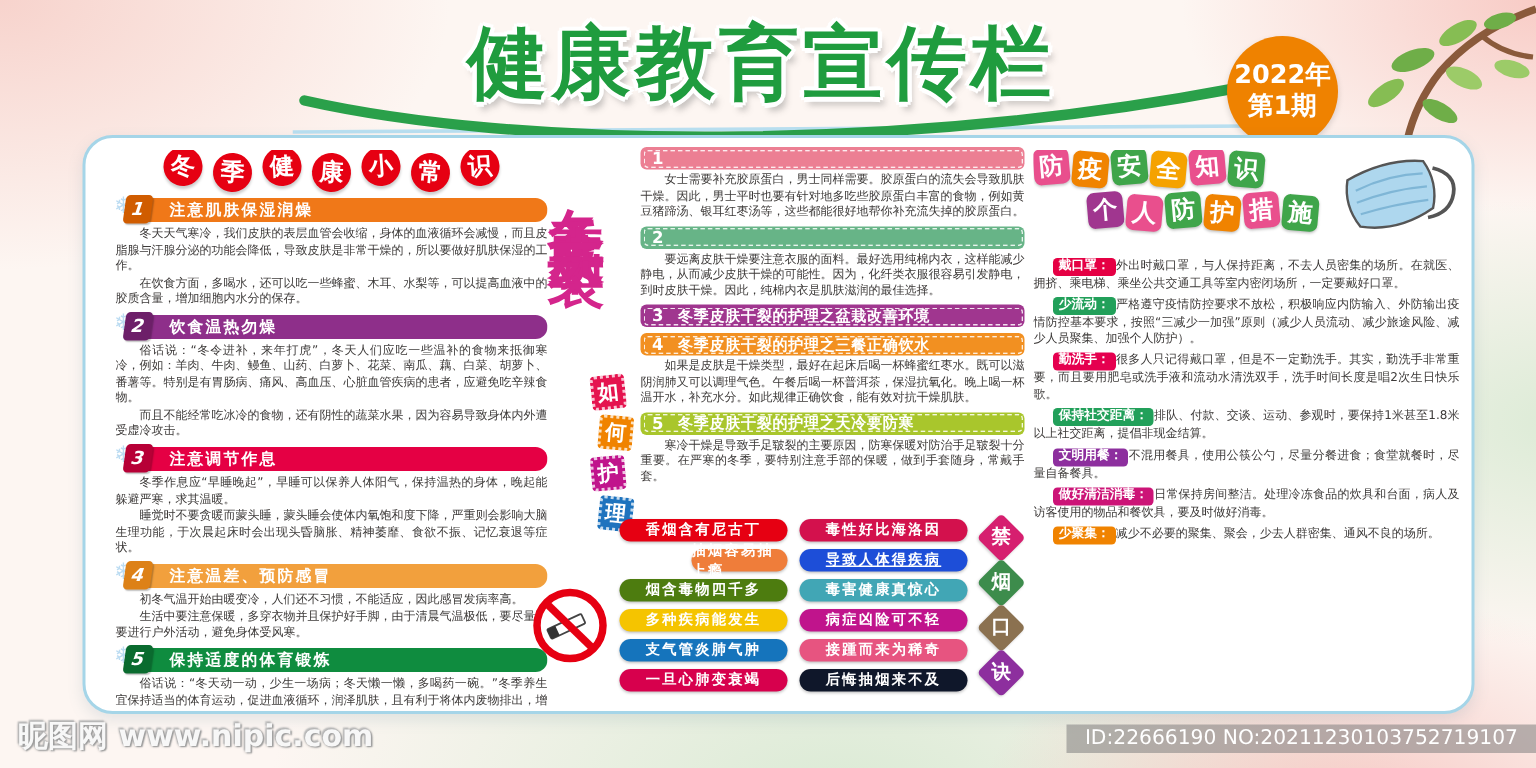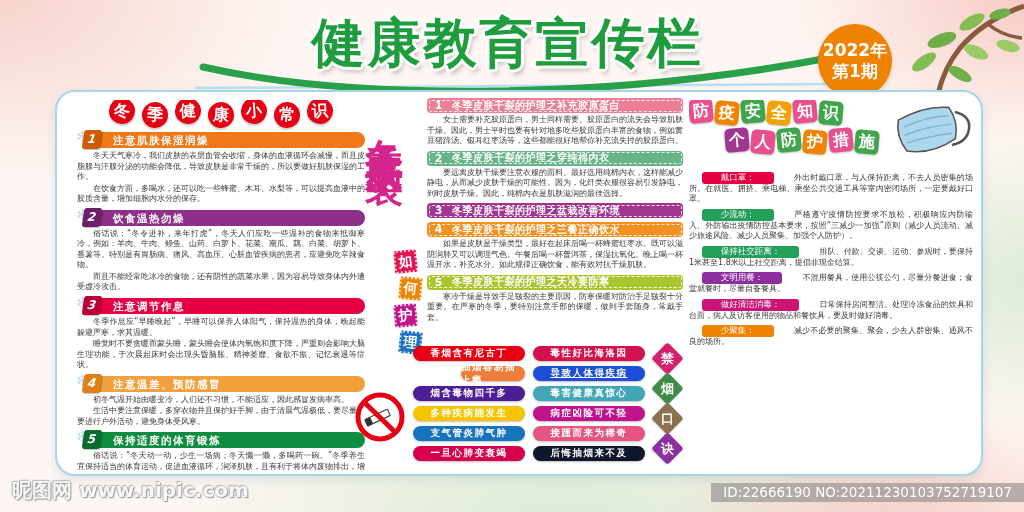--- a/index.html
+++ b/index.html
@@ -95,21 +95,21 @@
   .trow { display:flex; gap:2px; }
   .trow2 { margin-left:36px; margin-top:5px; }
   .tile {
     width:24px; height:24px; border-radius:5px; color:#fff; font-weight:bold; font-size:16px;
     display:inline-flex; align-items:center; justify-content:center; box-shadow:0 1px 2px rgba(0,0,0,.25);
   }
   .tile:nth-child(odd){ transform:rotate(-5deg) translateY(-1px); }
   .tile:nth-child(even){ transform:rotate(5deg) translateY(1px); }
   .mask { position:absolute; right:0; top:0; width:80px; height:62px; }
   .ritem { font-size:8px; line-height:1.3; color:#3d3a39; text-align:justify; text-indent:1.6em; margin-bottom:4px; }
-  .rtag { display:inline-block; text-indent:0; color:#fff; font-weight:normal; font-size:8.5px; padding:0 19px 1px; border-radius:3px; margin-right:20px; }
+  .rtag { display:inline-block; text-indent:0; color:#fff; font-weight:bold; font-size:8.5px; padding:0 4px 1px; border-radius:3px; margin-right:0; }
   
   .watermark {
     position:absolute; left:12px; bottom:8px; font-size:20px; font-weight:bold; color:rgba(255,255,255,.92);
     text-shadow:0 0 2px #9a9a9a, 1px 1px 1px #9a9a9a, -1px -1px 1px #c0c0c0;
   }
   .idbar { position:absolute; right:0; bottom:10px; background:rgba(128,128,128,.55); color:#fff; font-size:13.5px; padding:1px 12px 2px; }
 </style>
 </head>
 <body>
 
@@ -203,28 +203,26 @@
     <div class="stamp" style="background: rgb(229, 19, 79);">如</div>
     <div class="stamp" style="background: rgb(240, 131, 0);">何</div>
     <div class="stamp" style="background: rgb(192, 20, 140);">护</div>
     <div class="stamp" style="background: rgb(30, 115, 190);">理</div>
   </div>
 
   <div class="col-mid">
     <div class="msec">
       <div class="mbanner" style="background: rgb(236, 127, 147);">
         <span class="mnum">1</span>
-        <span class="mtitle">冬季皮肤干裂的护理之补充胶原蛋白</span>
       </div>
       <p class="body">女士需要补充胶原蛋白，男士同样需要。胶原蛋白的流失会导致肌肤干燥。因此，男士平时也要有针对地多吃些胶原蛋白丰富的食物，例如黄豆猪蹄汤、银耳红枣汤等，这些都能很好地帮你补充流失掉的胶原蛋白。</p>
     </div>
     <div class="msec">
       <div class="mbanner" style="background: rgb(103, 180, 135);">
         <span class="mnum">2</span>
-        <span class="mtitle">冬季皮肤干裂的护理之穿纯棉内衣</span>
       </div>
       <p class="body">要远离皮肤干燥要注意衣服的面料。最好选用纯棉内衣，这样能减少静电，从而减少皮肤干燥的可能性。因为，化纤类衣服很容易引发静电，到时皮肤干燥。因此，纯棉内衣是肌肤滋润的最佳选择。</p>
     </div>
     <div class="msec">
       <div class="mbanner" style="background: rgb(160, 54, 143);">
         <span class="mnum">3</span>
         <span class="mtitle">冬季皮肤干裂的护理之盆栽改善环境</span>
       </div>
     </div>
     <div class="msec">
@@ -250,21 +248,21 @@
         <rect x="12" y="23" width="25" height="7" rx="1" fill="#fff" stroke="#444" stroke-width="1.2"></rect>
         <rect x="12" y="23" width="6" height="7" fill="#333"></rect>
       </g>
       <line x1="11" y1="12" x2="43" y2="43" stroke="#e60012" stroke-width="5"></line>
     </svg>
     <div class="pillgrid">
       <div class="pill" style="background: rgb(230, 0, 18);">香烟含有尼古丁</div>
       <div class="pill" style="background: rgb(211, 17, 77);">毒性好比海洛因</div>
       <div class="pill" style="background: rgb(239, 125, 58); margin-left: 48px;">抽烟容易抽上瘾</div>
       <div class="pill" style="background: #1d4ed8; text-decoration: underline;">导致人体得疾病</div>
-      <div class="pill" style="background: #4c1d95;">烟含毒物四千多</div>
+      <div class="pill" style="background: #4d7c0f;">烟含毒物四千多</div>
       <div class="pill" style="background: rgb(65, 166, 181);">毒害健康真惊心</div>
       <div class="pill" style="background: rgb(245, 196, 0);">多种疾病能发生</div>
       <div class="pill" style="background: rgb(192, 20, 140);">病症凶险可不轻</div>
       <div class="pill" style="background: rgb(21, 116, 188);">支气管炎肺气肿</div>
       <div class="pill" style="background: rgb(231, 84, 128);">接踵而来为稀奇</div>
       <div class="pill" style="background: rgb(215, 0, 77);">一旦心肺变衰竭</div>
       <div class="pill" style="background: #0f172a;">后悔抽烟来不及</div>
     </div>
     <div class="motto">
       <div class="dia" style="background: rgb(214, 31, 111);">
@@ -306,20 +304,21 @@
           <path d="M12 22 Q 36 16 58 20" stroke="#7fb6d6" stroke-width="1.5" fill="none"></path>
           <path d="M11 30 Q 36 26 59 29" stroke="#7fb6d6" stroke-width="1.5" fill="none"></path>
           <path d="M12 38 Q 36 36 58 38" stroke="#7fb6d6" stroke-width="1.5" fill="none"></path>
         </g>
         <path d="M62 12 Q 78 16 76 29 Q 74 42 59 45" fill="none" stroke="#555" stroke-width="2.5"></path>
       </svg>
     </div>
 
     <p class="ritem"><span class="rtag" style="background: rgb(229, 0, 68);">戴口罩：</span><span>外出时戴口罩，与人保持距离，不去人员密集的场所。在就医、拥挤、乘电梯、乘坐公共交通工具等室内密闭场所，一定要戴好口罩。</span></p>
     <p class="ritem"><span class="rtag" style="background: rgb(34, 160, 90);">少流动：</span><span>严格遵守疫情防控要求不放松，积极响应内防输入、外防输出疫情防控基本要求，按照“三减少一加强”原则（减少人员流动、减少旅途风险、减少人员聚集、加强个人防护）。</span></p>
+    <p class="ritem"><span class="rtag" style="background: rgb(229, 0, 79);">勤洗手：</span><span>很多人只记得戴口罩，但是不一定勤洗手。其实，勤洗手非常重要，而且要用肥皂或洗手液和流动水清洗双手，洗手时间长度是唱2次生日快乐歌。</span></p>
     <p class="ritem"><span class="rtag" style="background: rgb(34, 160, 90);">保持社交距离：</span><span>排队、付款、交谈、运动、参观时，要保持1米甚至1.8米以上社交距离，提倡非现金结算。</span></p>
     <p class="ritem"><span class="rtag" style="background: rgb(141, 47, 158);">文明用餐：</span><span>不混用餐具，使用公筷公勺，尽量分餐进食；食堂就餐时，尽量自备餐具。</span></p>
     <p class="ritem"><span class="rtag" style="background: rgb(204, 20, 119);">做好清洁消毒：</span><span>日常保持房间整洁。处理冷冻食品的炊具和台面，病人及访客使用的物品和餐饮具，要及时做好消毒。</span></p>
     <p class="ritem"><span class="rtag" style="background: rgb(240, 131, 0);">少聚集：</span><span>减少不必要的聚集、聚会，少去人群密集、通风不良的场所。</span></p>
   </div>
 </div>
 
 <div class="watermark">昵图网 www.nipic.com</div>
 <div class="idbar">ID:22666190 NO:20211230103752719107</div>
 

